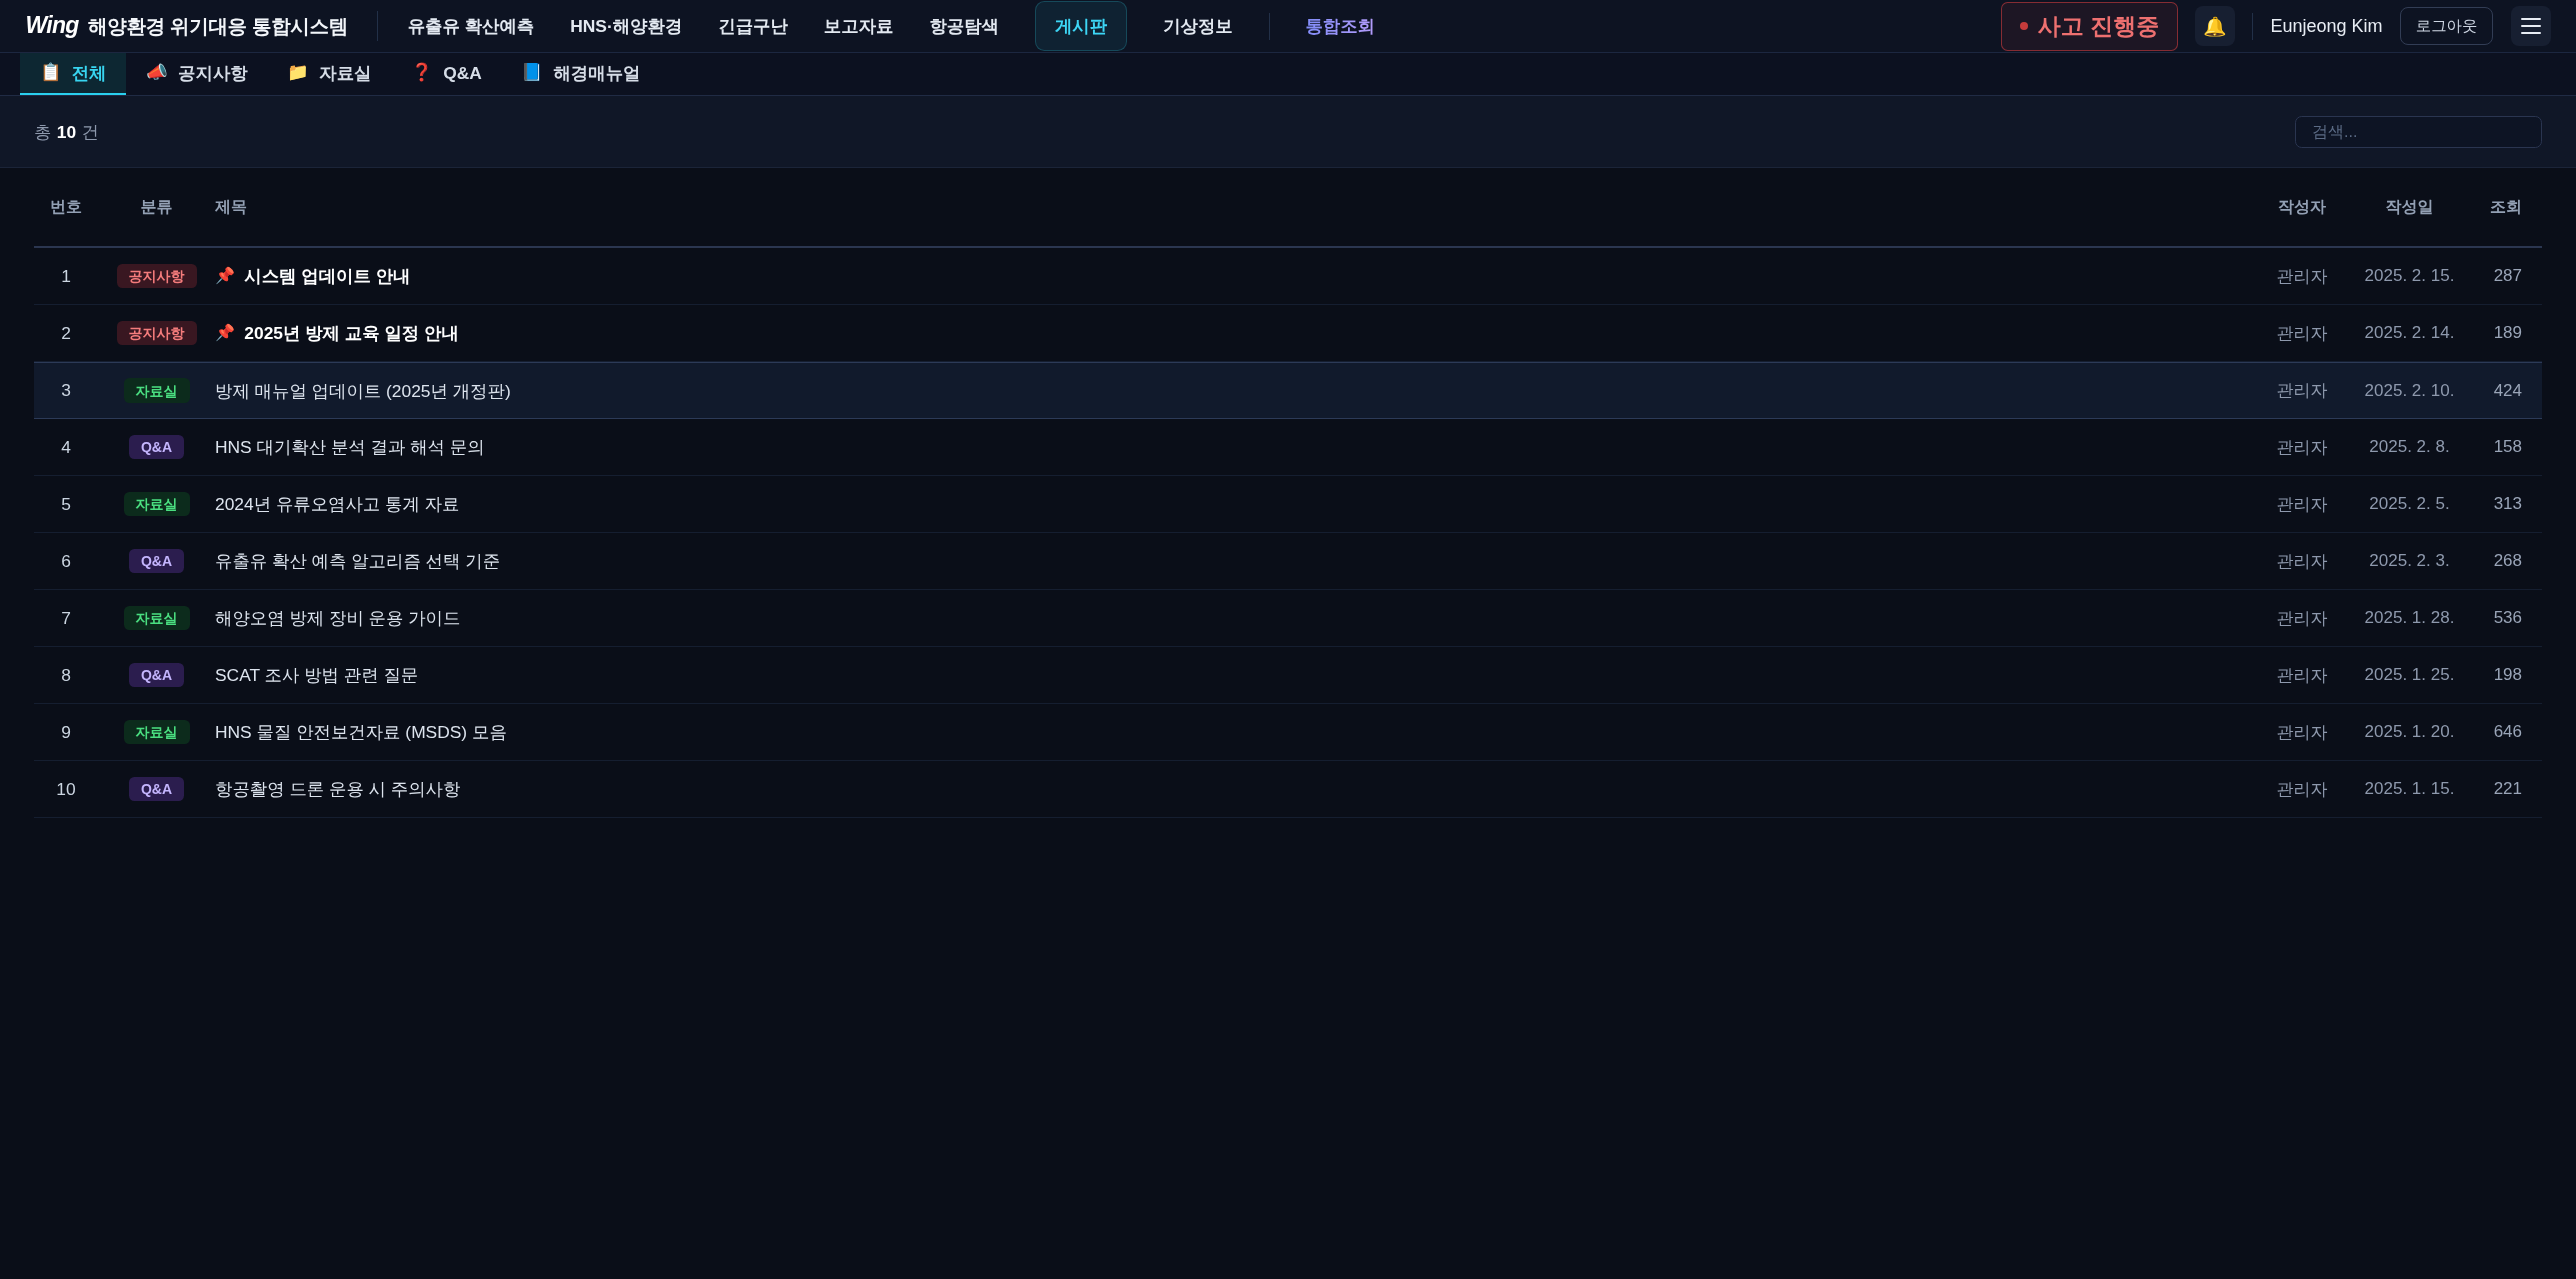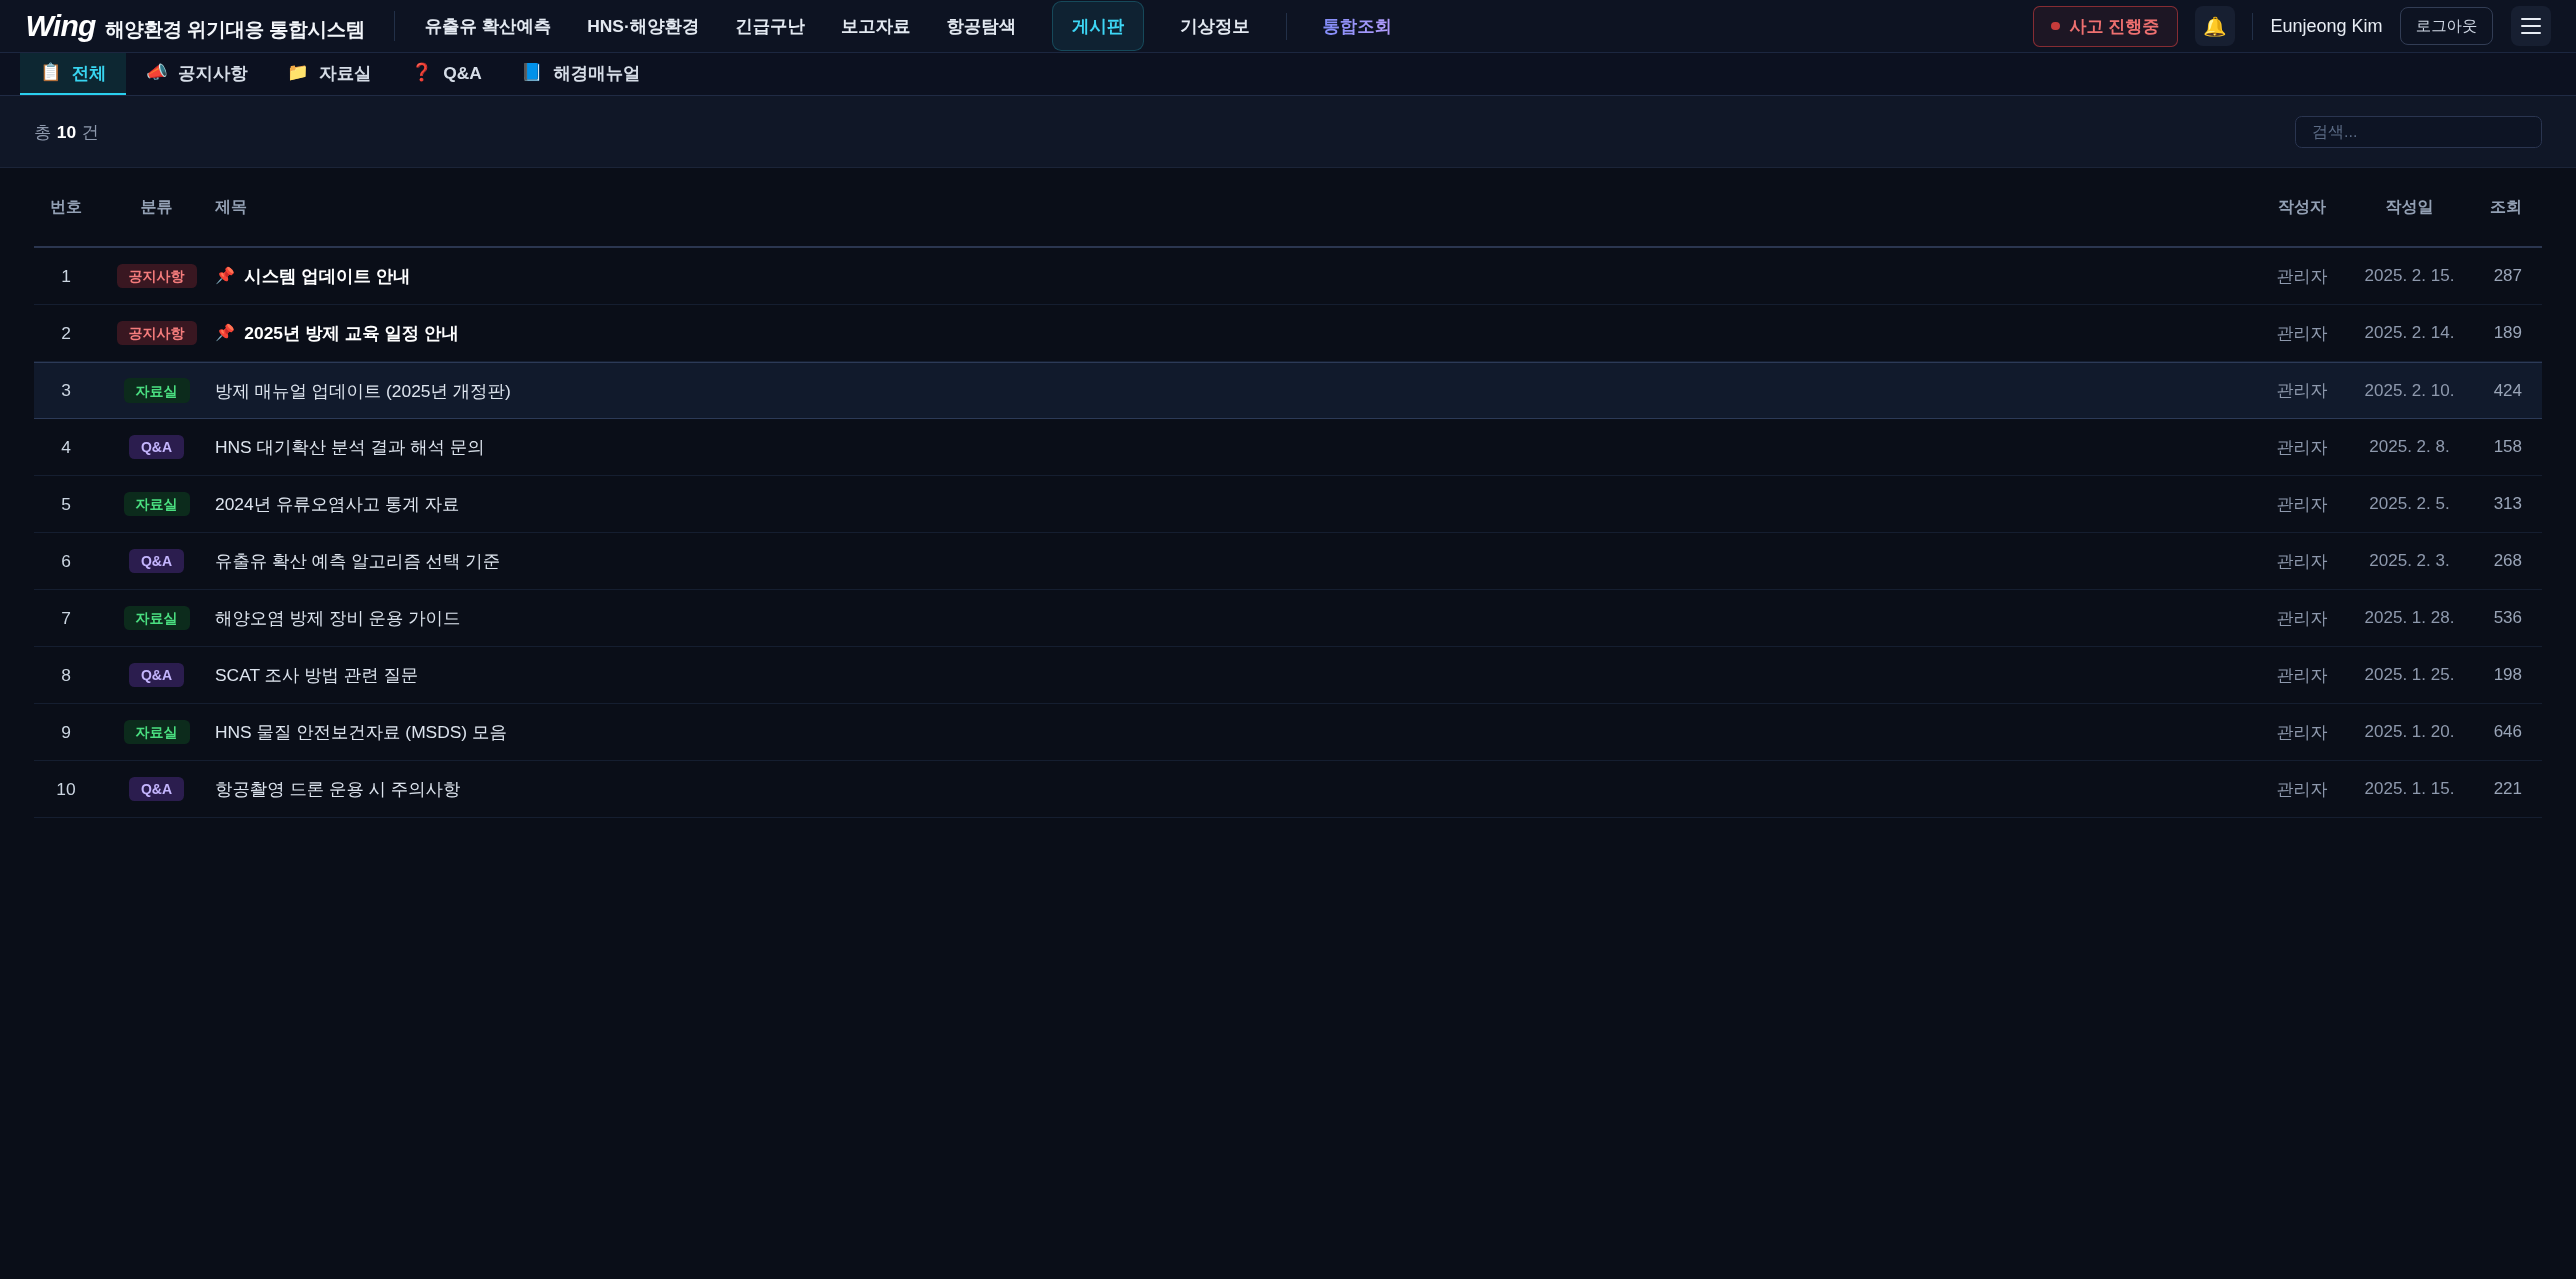--- a/index.html
+++ b/index.html
@@ -10,39 +10,39 @@
     color:#e6ebf2;
     -webkit-font-smoothing:antialiased;
   }
 
   
   .topbar {
     height:53px; background:#0d1322; border-bottom:0.7px solid #1c2740;
     display:flex; align-items:center; padding:0 25.5px; gap:0;
   }
   .logo { display:flex; align-items:baseline; gap:9.4px; white-space:nowrap; }
-  .logo-wing { font-style:italic; font-weight:700; font-size:30px; letter-spacing:-0.7px; color:#ffffff; }
+  .logo-wing { font-style:italic; font-weight:700; font-size:23px; letter-spacing:-0.7px; color:#ffffff; }
   .logo-title { font-weight:700; font-size:19.5px; color:#f3f6fa; letter-spacing:-0.3px; }
   .v-div { width:0.7px; height:29.5px; background:#223048; margin:0 29.5px; flex:none; }
   .topnav { display:flex; align-items:center; gap:36px; }
   .nav-item { font-size:17.4px; font-weight:600; color:#e3e9f1; cursor:pointer; white-space:nowrap; }
   .nav-item.active {
     color:#3dd6f5; background:rgba(45,212,238,.08);
     border:0.7px solid rgba(45,212,238,.22); border-radius:9.4px; padding:12px 19px;
   }
   .nav-sep { width:0.7px; height:27px; background:#223048; }
   .nav-item.special {
     background:linear-gradient(90deg,#818cf8,#b39cfb);
     -webkit-background-clip:text; background-clip:text; color:transparent; font-weight:700;
   }
   .topbar-right { margin-left:auto; display:flex; align-items:center; gap:17.4px; }
   .status-badge {
     display:flex; align-items:center; gap:9.4px;
     border:0.7px solid rgba(239,68,68,.5); background:rgba(239,68,68,.07);
-    border-radius:6.7px; padding:8px 17.4px; color:#ee7070; font-size:17px; font-weight:600;
+    border-radius:6.7px; padding:8px 17.4px; color:#ee7070; font-size:23px; font-weight:600;
     white-space:nowrap;
   }
   .status-dot { width:8.7px; height:8.7px; border-radius:50%; background:#c63b3b; }
   .icon-btn {
     width:40px; height:40px; border-radius:8px; background:#171f31;
     display:flex; align-items:center; justify-content:center; cursor:pointer;
     font-size:19px; border:none;
   }
   .user-name { font-size:18px; color:#e8edf4; white-space:nowrap; }
   .logout-btn {

